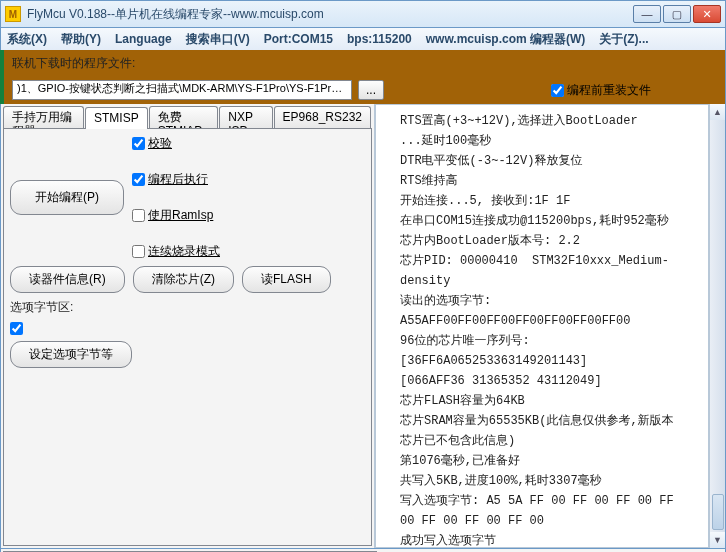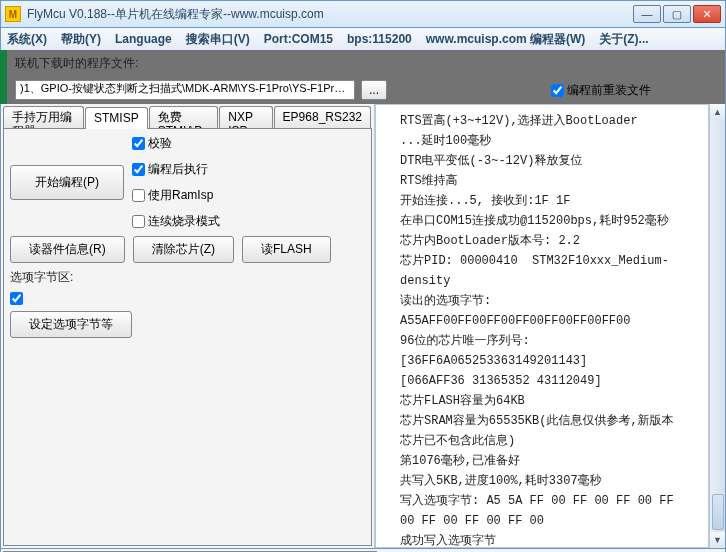--- a/index.html
+++ b/index.html
@@ -8,38 +8,38 @@
 .titlebar { height: 28px; background: linear-gradient(#eaf3fb,#d6e7f7); border: 1px solid #6b99c7; display: flex; align-items: center; padding: 0 4px; }
 .titlebar .app-icon { width: 16px; height: 16px; background: #ffcc00; border: 1px solid #cc9900; margin-right: 6px; display: flex; align-items: center; justify-content: center; font-size:10px; color:#a06000; font-weight:bold;}
 .titlebar .title-text { flex: 1; color: #2a4a6a; }
 .winbtns { display: flex; gap: 2px; }
 .winbtn { width: 28px; height: 18px; border: 1px solid #5a7fa8; background: linear-gradient(#e8f0fa,#cde0f3); display: flex; align-items: center; justify-content: center; font-size:11px; color:#334; border-radius:2px;}
 .winbtn.close { background: linear-gradient(#f07a6a,#d94b35); color:#fff; border-color:#a63525;}
 
 .menubar { height: 22px; background: linear-gradient(#f5f9fd,#e3ecf7); border-left:1px solid #6b99c7; border-right:1px solid #6b99c7; display:flex; align-items:center; padding:0 6px; gap:14px; color:#2a4a6a;font-weight:bold;}
 .menubar span { cursor:default; }
 
-.toolbar-row { height: 26px; border-left:7px solid #15803d; border-right:1px solid #6b99c7; display:flex; align-items:center; padding:2px 8px; gap:6px; background:#737373;}
+.toolbar-row { height: 26px; border-left:4px solid #15803d; border-right:1px solid #6b99c7; display:flex; align-items:center; padding:2px 8px; gap:6px; background:#a16207;}
 .path-input { flex:0 0 340px; height:20px; border:1px solid #828790; background:#fff; padding:0 4px; font-size:11px; white-space:nowrap; overflow:hidden; text-overflow:ellipsis;}
 .btn-dots { width:26px; height:20px; border:1px solid #828790; background:linear-gradient(#fdfdfd,#e4e4e4); text-align:center; line-height:18px; border-radius:2px;}
 .chk { display:flex; align-items:center; gap:3px; }
 .chk input { width:13px; height:13px;}
 
 .content { display:flex; border:1px solid #6b99c7; border-top:none; height: 445px; }
 .left-pane { width:374px; border-right:1px solid #b8c8d8; display:flex; flex-direction:column; background:#f4f4f4; padding:2px;}
 .right-pane { flex:1; display:flex; flex-direction:column;}
 
 .tabs { display:flex; height:22px; }
 .tab { padding:3px 8px; border:1px solid #828790; border-bottom:none; background:linear-gradient(#fdfdfd,#e8e8e8); margin-right:1px; border-radius:3px 3px 0 0; line-height:14px;}
 .tab.active { background:#fff; position:relative; top:1px;}
 
 .tab-body { flex:1; border:1px solid #828790; background:#f4f4f4; padding:6px; display:flex; flex-direction:column; gap:6px; }
 
 .row { display:flex; align-items:center; gap:8px;}
-.btn { border:1px solid #828790; background:linear-gradient(#fdfdfd,#e4e4e4); padding:4px 18px; border-radius:3px; text-align:center; }
+.btn { border:1px solid #828790; background:linear-gradient(#fdfdfd,#e4e4e4); padding:4px 18px; border-radius:11px; text-align:center; }
 .btn.big { padding:8px 24px;}
 
 .label-text { color:#222;}
 
 .log-area { flex:1; background:#fff; border:1px solid #b8c8d8; padding:6px 24px; font-family: SimSun, "Courier New", monospace; font-size:12px; line-height:20px; color:#222; white-space:pre-wrap; overflow:hidden; position:relative;}
 .highlight { border:2px solid #e64cc3; padding:0 2px;}
 
 .scroll-v { width:16px; background:linear-gradient(90deg,#e9eef5,#d5dfec); border-left:1px solid #b8c8d8; display:flex; flex-direction:column; align-items:center;}
 .scroll-v .arrow { height:16px; width:100%; background:linear-gradient(#f5f9fd,#dce7f3); display:flex; align-items:center; justify-content:center; font-size:9px; color:#556;}
 .scroll-v .track { flex:1; display:flex; align-items:flex-end; width:100%;}
@@ -93,21 +93,21 @@
     <div class="tabs">
       <div class="tab">手持万用编程器</div>
       <div class="tab active">STMISP</div>
       <div class="tab">免费STMIAP</div>
       <div class="tab">NXP ISP</div>
       <div class="tab">EP968_RS232</div>
     </div>
     <div class="tab-body">
       <div class="row">
         <div class="btn big">开始编程(P)</div>
-        <div style="display:flex;flex-direction:column;gap:9px;">
+        <div style="display:flex;flex-direction:column;gap:19px;text-decoration:underline;">
           <label class="chk">
               <input type="checkbox" checked="" style="">
               <span>校验</span>
             </label>
           <label class="chk">
               <input type="checkbox" checked="" style="">
               <span>编程后执行</span>
             </label>
           <label class="chk">
               <input type="checkbox" style="">

